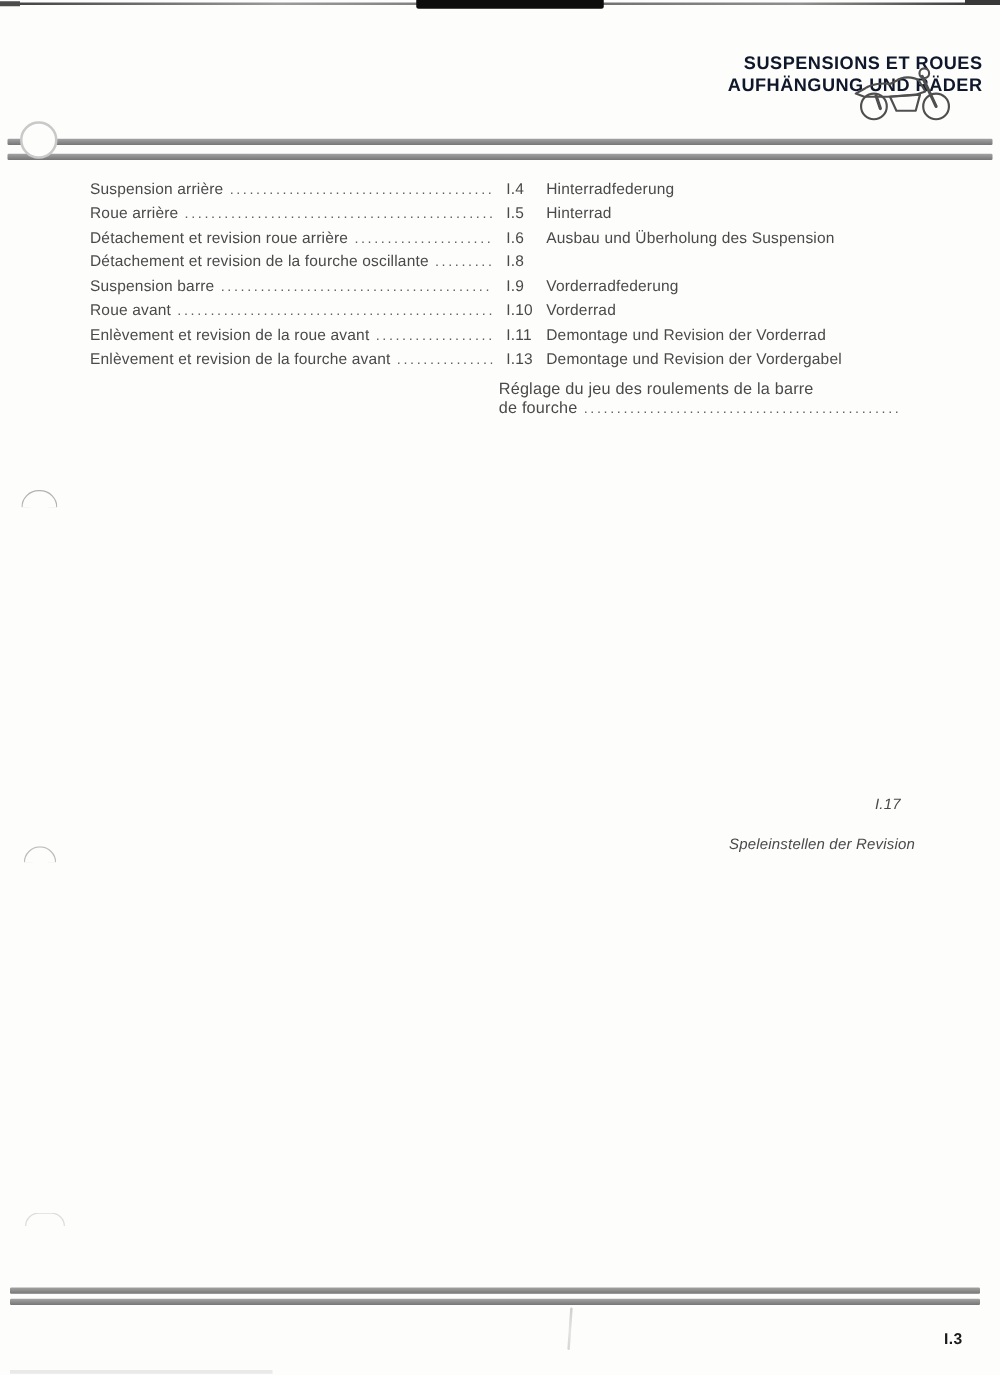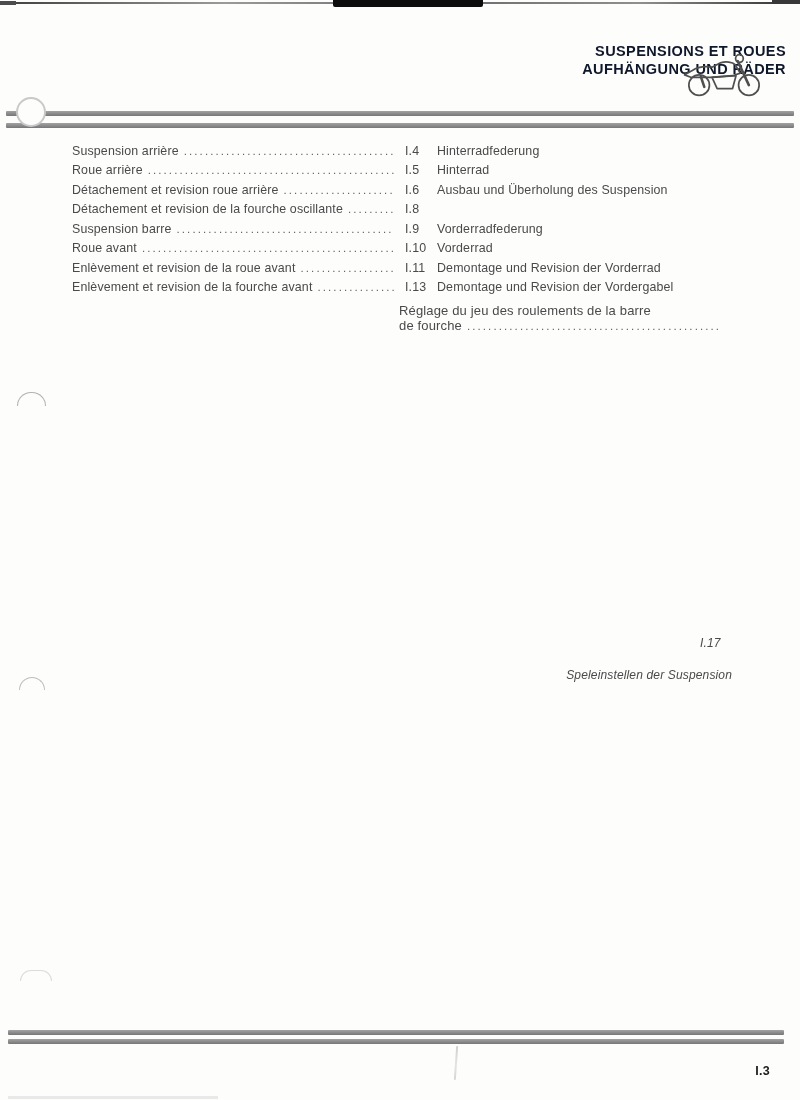--- a/index.html
+++ b/index.html
@@ -224,21 +224,21 @@
       <div class="fr-line fr-line1">
         <span class="fr-text">Réglage du jeu des roulements de la barre</span>
 
       </div>
       <div class="fr-line fr-line2">
         <span class="fr-text">de fourche</span>
         <span class="leader">............................................................................................................................................</span>
       </div>
     </div>
     <div class="col-num">I.17</div>
-    <div class="col-de">Speleinstellen der Suspension</div>
+    <div class="col-de">Speleinstellen der Revision</div>
   </div>
     </div>
 
   <div class="arc-artifact arc-2"></div>
   <div class="arc-artifact arc-3"></div>
   <div class="arc-artifact arc-4"></div>
 
   <div class="rule rule-bot-1"></div>
   <div class="rule rule-bot-2"></div>
   <div class="squiggle-artifact"></div>

